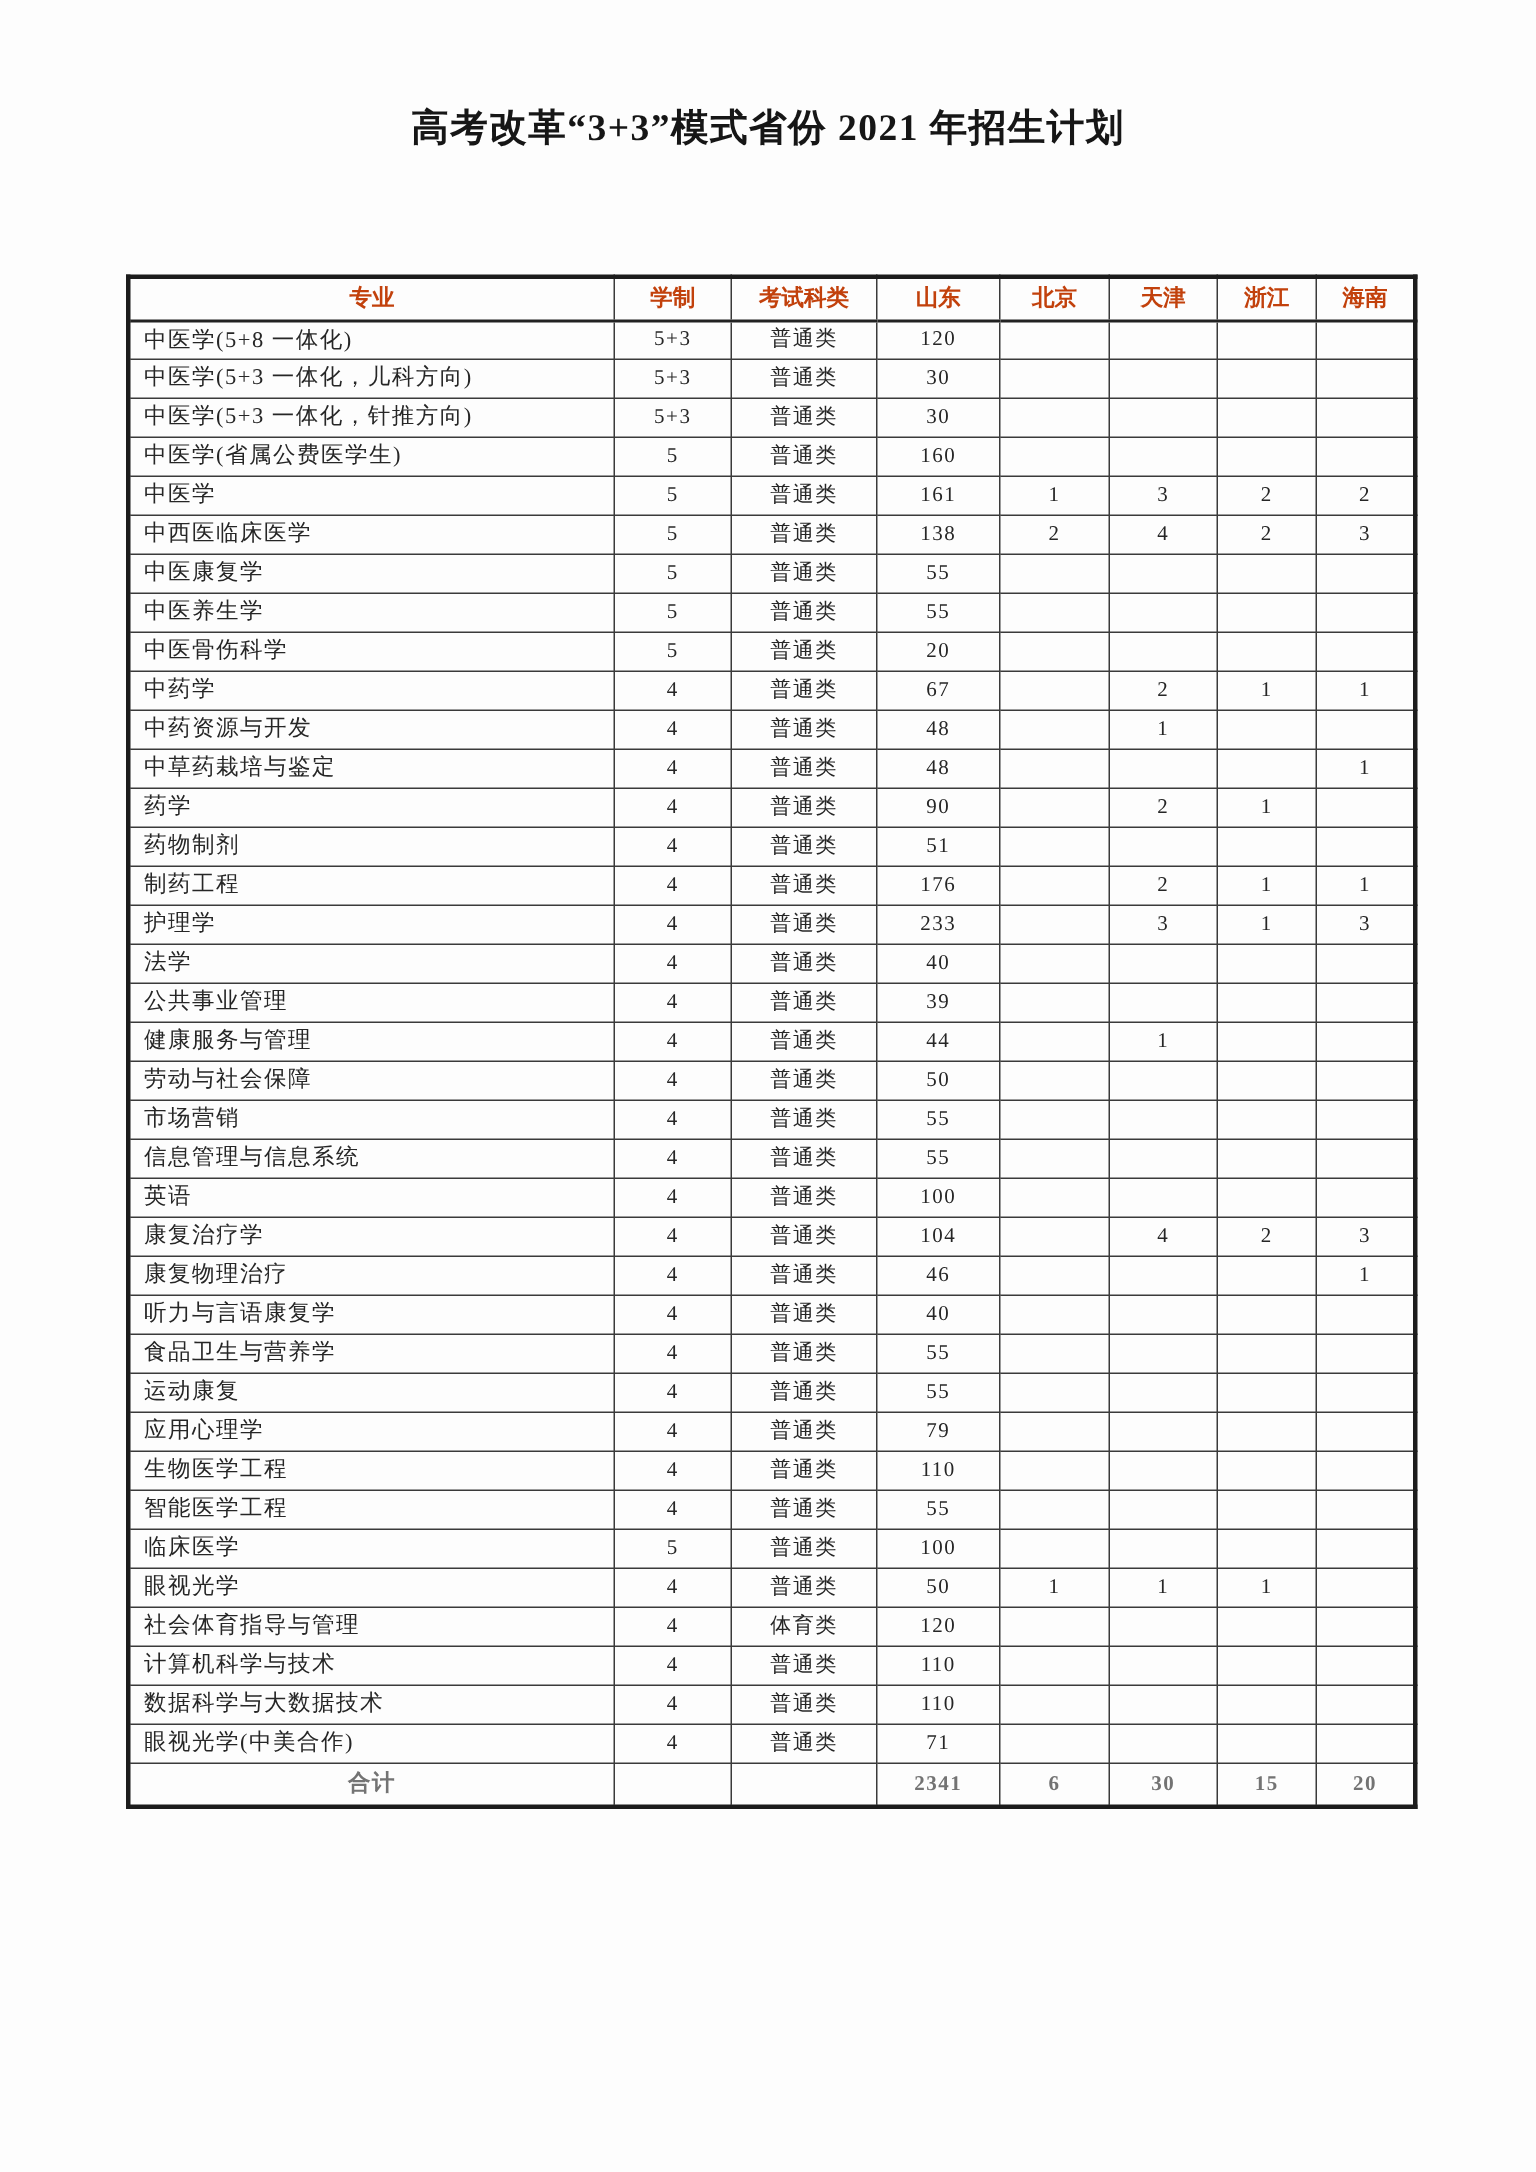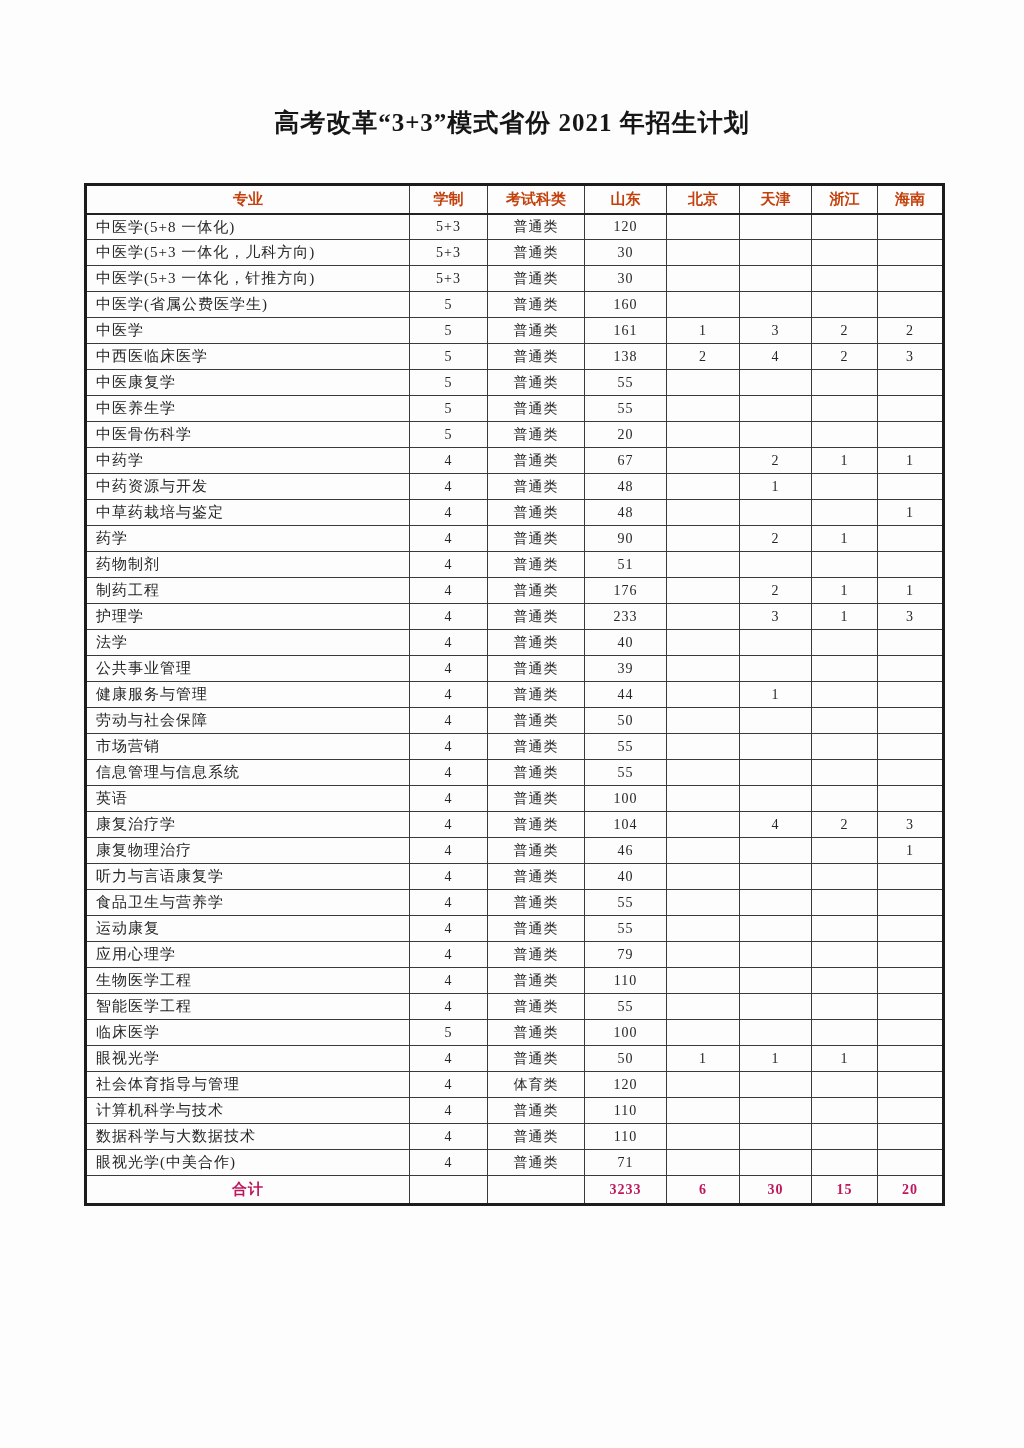--- a/index.html
+++ b/index.html
@@ -9,21 +9,21 @@
   .page {
     position: relative;
     width: 1024px;
     height: 1448px;
     background: #fdfdfd;
     font-family: "Liberation Serif", "DejaVu Serif", serif;
     color: #1f1f1f;
     overflow: hidden;
   }
   .doc-title {
-    padding-top: 106px;
+    padding-top: 68px;
     text-align: center;
     font-size: 25px;
     font-weight: bold;
     color: #161616;
     letter-spacing: 1px;
     font-family: "Liberation Serif", "DejaVu Serif", serif;
   }
   .table-wrap {
     position: absolute;
     left: 84px;
@@ -62,21 +62,21 @@
     letter-spacing: 1px;
   }
   table.plan-table td.num {
     font-size: 14px;
     letter-spacing: 1px;
   }
   table.plan-table tfoot td {
     font-weight: bold;
     font-size: 15px;
     height: 29px;
-    color: #be185d;
+    color: #737373;
     border-top: 1px solid #222;
   }
   table.plan-table tfoot td.total-label {
     text-align: center;
     letter-spacing: 1px;
   }
   
   col.c-major    { width: 324px; }
   col.c-duration { width: 78px;  }
   col.c-category { width: 97px;  }
@@ -487,21 +487,21 @@
             <td class="num"></td>
             <td class="num"></td>
             <td class="num"></td>
           </tr>
         </tbody>
       <tfoot>
         <tr>
             <td class="total-label">合计</td>
             <td class="num"></td>
             <td class="num"></td>
-            <td class="num">3233</td>
+            <td class="num">2341</td>
             <td class="num">6</td>
             <td class="num">30</td>
             <td class="num">15</td>
             <td class="num">20</td>
           </tr>
       </tfoot>
     </table>
   </div>
 
 </div>

